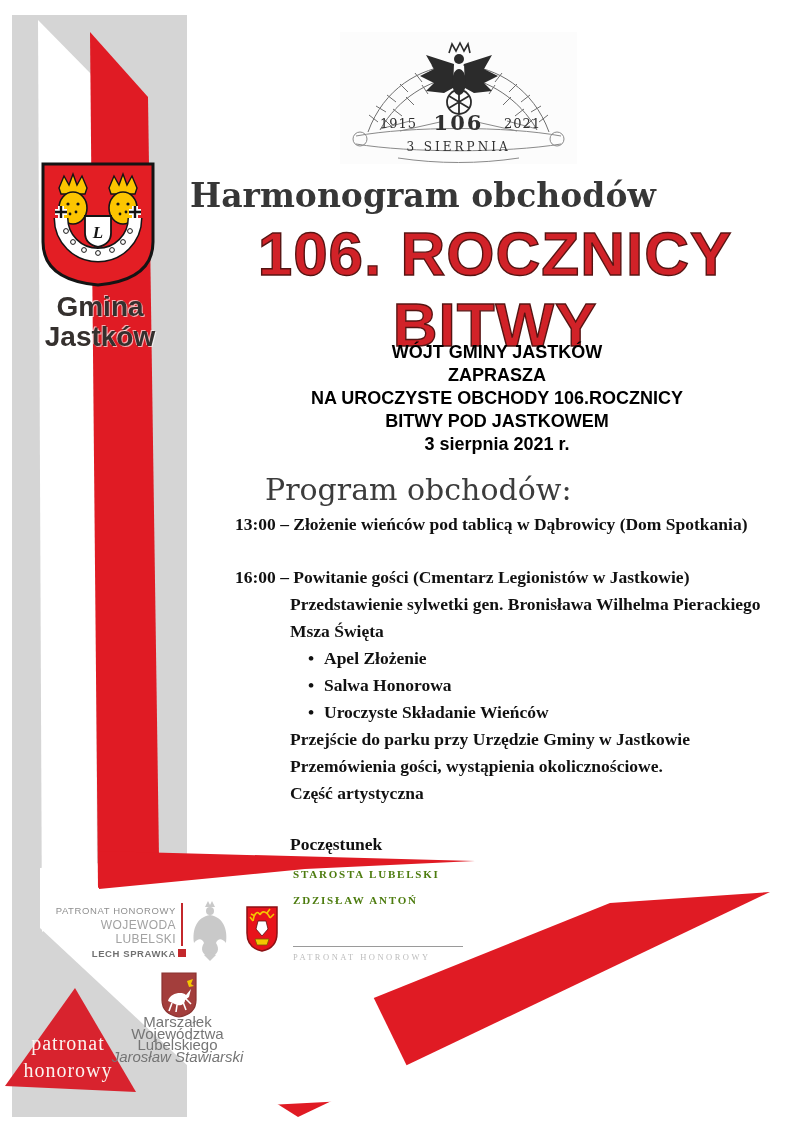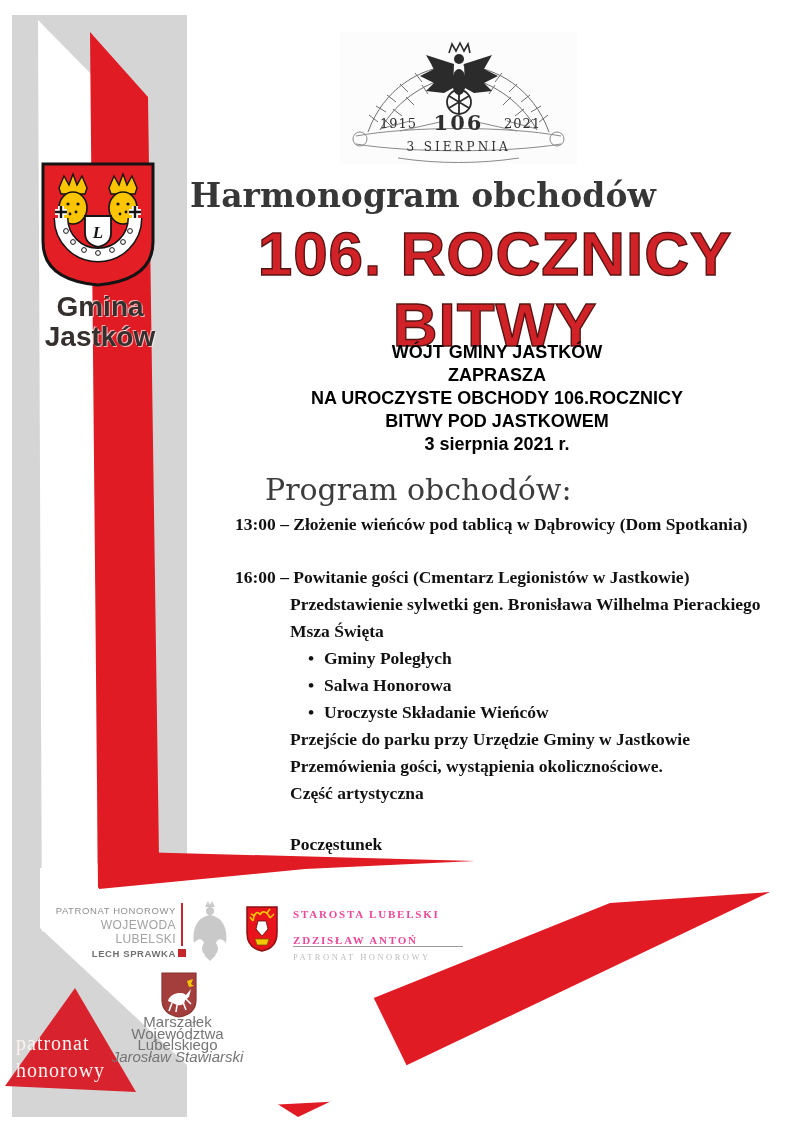--- a/index.html
+++ b/index.html
@@ -33,29 +33,29 @@
   .gmina-name{left:30px;top:292px;width:140px;text-align:center;font-family:"Liberation Sans",sans-serif;
       font-weight:bold;font-size:28px;line-height:30px;color:#35302e;z-index:3;
       text-shadow:1px 1px 0 rgba(255,255,255,.65),-1px -1px 0 rgba(255,255,255,.65);}
   
   .woj-text{left:40px;top:905px;width:136px;text-align:right;font-family:"Liberation Sans",sans-serif;color:#8f8f8f;z-index:3;}
   .woj-text .l1{font-size:9.5px;letter-spacing:.6px;}
   .woj-text .l2{font-size:12px;letter-spacing:.4px;color:#a2a2a2;margin-top:2px;}
   .woj-text .l3{font-size:9.5px;letter-spacing:.6px;font-weight:bold;color:#707070;margin-top:2px;}
   .woj-line{left:181px;top:903px;width:2px;height:43px;background:#c3272b;z-index:3;}
   .woj-sq{left:178px;top:949px;width:8px;height:8px;background:#c3272b;z-index:3;}
-  .star-text{left:293px;top:908px;width:190px;font-family:"Liberation Serif",serif;color:#ec4899;z-index:3;}
+  .star-text{left:293px;top:868px;width:190px;font-family:"Liberation Serif",serif;color:#4d7c0f;z-index:3;}
   .star-text .l1,.star-text .l2{font-size:11px;letter-spacing:1.8px;font-weight:bold;}
   .star-text .l2{margin-top:14px;}
   .star-div{left:293px;top:946px;width:170px;height:1px;background:#9a9a9a;z-index:3;}
   .star-cap{left:293px;top:952px;font-family:"Liberation Serif",serif;font-size:8.5px;letter-spacing:2.5px;color:#bdbdbd;z-index:3;}
   .marsz-text{left:110px;top:1016px;width:135px;text-align:center;font-family:"Liberation Sans",sans-serif;
       font-size:15px;color:#757575;line-height:11.5px;z-index:3;}
   .marsz-text .it{font-style:italic;}
-  .patronat{left:16px;top:1030px;width:104px;font-family:"Liberation Serif",serif;
+  .patronat{left:16px;top:1030px;width:104px;text-align:center;font-family:"Liberation Serif",serif;
       font-size:20px;line-height:27px;color:#fbf3ef;z-index:3;letter-spacing:1px;}
   .logo{z-index:3;}
 </style>
 </head>
 <body>
 
 <div class="poster">
 
   <svg id="bg" width="802" height="1134" viewBox="0 0 802 1134">
     <rect x="12" y="15" width="175" height="1102" fill="#d5d5d5"></rect>
@@ -162,21 +162,21 @@
     <div>NA UROCZYSTE OBCHODY 106.ROCZNICY</div>
     <div>BITWY POD JASTKOWEM</div>
     <div>3 sierpnia 2021 r.</div>
   </div>
 
   <div class="abs prog-head">Program obchodów:</div>
   <div class="pline" style="left:235px;top:514px;">13:00 – Złożenie wieńców pod tablicą w Dąbrowicy (Dom Spotkania)</div>
   <div class="pline" style="left:235px;top:567px;">16:00 – Powitanie gości (Cmentarz Legionistów w Jastkowie)</div>
   <div class="pline" style="left:290px;top:594px;">Przedstawienie sylwetki gen. Bronisława Wilhelma Pierackiego</div>
   <div class="pline" style="left:290px;top:621px;">Msza Święta</div>
-  <div class="pline" style="left:308px;top:648px;"><span class="bullet">•</span><span>Gminy Poległych</span></div>
+  <div class="pline" style="left:308px;top:648px;"><span class="bullet">•</span><span>Apel Złożenie</span></div>
   <div class="pline" style="left:308px;top:675px;"><span class="bullet">•</span><span>Salwa Honorowa</span></div>
   <div class="pline" style="left:308px;top:702px;"><span class="bullet">•</span><span>Uroczyste Składanie Wieńców</span></div>
   <div class="pline" style="left:290px;top:729px;">Przejście do parku przy Urzędzie Gminy w Jastkowie</div>
   <div class="pline" style="left:290px;top:756px;">Przemówienia gości, wystąpienia okolicznościowe.</div>
   <div class="pline" style="left:290px;top:783px;">Część artystyczna</div>
   <div class="pline" style="left:290px;top:810px;margin-top:24px;">Poczęstunek</div>
 
   <div class="abs woj-text">
     <div class="l1">PATRONAT HONOROWY</div>
     <div class="l2">WOJEWODA LUBELSKI</div>

